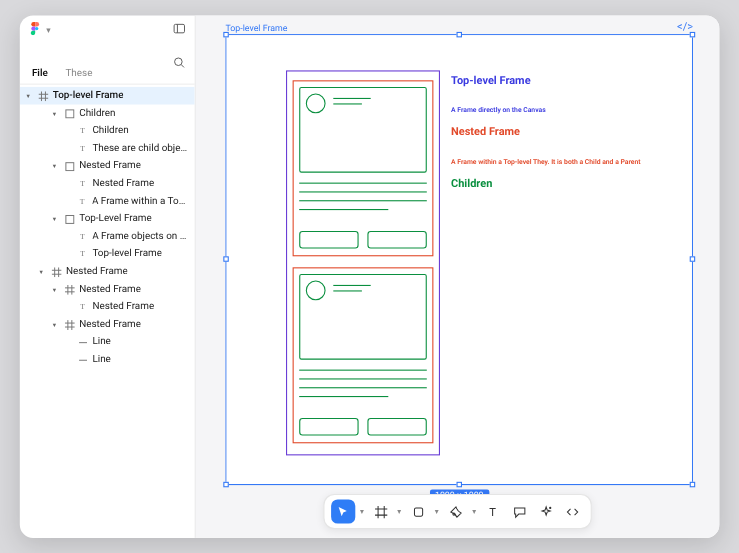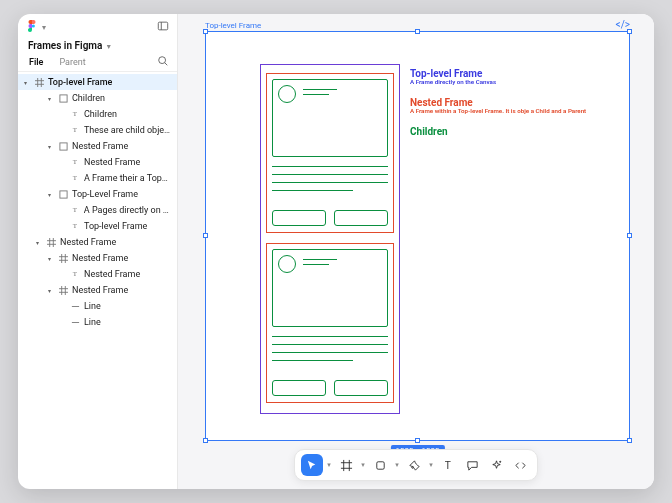--- a/index.html
+++ b/index.html
@@ -16,21 +16,21 @@
   }
   .lp-top { display:flex; align-items:center; justify-content:space-between; padding:6px 8px 4px 8px; }
   .lp-top svg { width:12px; height:12px; }
   .figma-combo { display:flex; align-items:center; gap:4px; }
   .figma-combo .chev { font-size:8px; color:#888; }
   .docname-row { padding: 2px 10px 0 10px; }
   .docname { font-weight:600; font-size:10px; display:inline-block; }
   .docname-chev { font-size:8px; color:#888; margin-left:2px; }
   .viewfinder { font-size:8px; color:#8a8a8a; padding:1px 10px 5px 10px; }
   .tabs-row { display:flex; align-items:center; justify-content:space-between; padding:4px 8px 2px 8px; border-bottom:1px solid #eee; }
-  .tabs { display:flex; gap:10px; }
+  .tabs { display:flex; gap:10px;margin-top:17px; }
   .tab { font-size:9px; color:#888; padding:2px 3px; }
   .tab.active { color:#111; font-weight:600; }
   .search-ico svg { width:12px; height:12px; stroke:#555; }
   .section-row { display:flex; align-items:center; justify-content:space-between; padding:6px 8px; border-bottom:1px solid #eee; }
   .section-row .tri { font-size:7px; color:#888; margin-right:3px; }
   .section-row .lbl { font-size:9px; color:#555; }
   .plus { font-size:12px; color:#888; }
   .tree { flex:1; overflow:auto; padding-top:2px; }
   .node { display:flex; align-items:center; gap:4px; padding:2px 6px 2px 6px; height:16px; white-space:nowrap; overflow:hidden; text-overflow:ellipsis; }
   .node .tri { font-size:6px; color:#666; width:6px; display:inline-block; }
@@ -73,21 +73,21 @@
   .green-circle { position:absolute; top:5px; left:5px; width:18px; height:18px; border:1px solid #0a8f3f; border-radius:50%; }
   .green-line { position:absolute; left:30px; height:0; border-top:1px solid #0a8f3f; }
   .gl1{top:9px;width:34px}.gl2{top:14px;width:26px}
   .desc-line { position:absolute; left:5px; right:5px; height:0; border-top:1px solid #0a8f3f; }
   .dl1{top:92px}.dl2{top:100px}.dl3{top:108px}.dl4{top:116px;right:40px}
   .green-btn { position:absolute; bottom:6px; width:54px; height:16px; border:1px solid #0a8f3f; border-radius:3px; }
   .gb1{left:5px}.gb2{right:5px}
 
   .desc-block { position:absolute; left:204px; right:12px; top:36px; }
   .desc-title { font-size:10px; font-weight:700; }
-  .desc-sub { font-size:6.2px; font-weight:600; line-height:1.25; margin-top:0; }
+  .desc-sub { font-size:6.2px; font-weight:600; line-height:1.25; margin-top:18px; }
   .t-blue{color:#3a3ae0}.t-red{color:#e24a2b}.t-green{color:#0a8f3f}
   .grp{margin-bottom:10px}
 
   
   .toolbar {
     position:absolute; bottom:8px; left:50%; transform:translateX(-50%);
     background:#fff; border:1px solid #e5e5e5; border-radius:10px;
     display:flex; align-items:center; gap:2px; padding:4px 6px;
     box-shadow:0 2px 8px rgba(0,0,0,.08);
   }
@@ -115,28 +115,24 @@
         </span>
         <span class="chev">▾</span>
       </div>
       <span>
         <svg viewBox="0 0 14 14">
             <rect x="1.5" y="2.5" width="11" height="9" rx="1.5" fill="none" stroke="#555"></rect>
             <line x1="5" y1="2.5" x2="5" y2="11.5" stroke="#555"></line>
           </svg>
       </span>
     </div>
-    <div class="docname-row">
-      <span class="docname">Frames in Figma</span>
-      <span class="docname-chev">▾</span>
-    </div>
     <div class="tabs-row">
       <div class="tabs">
         <div class="tab active">File</div>
-        <div class="tab">Parent</div>
+        <div class="tab">These</div>
       </div>
       <span class="search-ico">
         <svg viewBox="0 0 14 14" fill="none">
             <circle cx="6" cy="6" r="4" stroke="#555"></circle>
             <line x1="9" y1="9" x2="12" y2="12" stroke="#555"></line>
           </svg>
       </span>
     </div>
     <div class="tree" id="tree">
         <div class="node depth0 sel">
@@ -188,37 +184,37 @@
           <span class="ico">
             <span class="ico-text">T</span>
           </span>
           <span class="txt">Nested Frame</span>
         </div>
         <div class="node depth3">
           <span class="tri"></span>
           <span class="ico">
             <span class="ico-text">T</span>
           </span>
-          <span class="txt">A Frame their a Top…</span>
+          <span class="txt">A Frame within a Top…</span>
         </div>
         <div class="node depth2">
           <span class="tri">▾</span>
           <span class="ico">
             <svg class="ico-frame" viewBox="0 0 10 10">
               <rect x="1" y="1" width="8" height="8"></rect>
             </svg>
           </span>
           <span class="txt">Top-Level Frame</span>
         </div>
         <div class="node depth3">
           <span class="tri"></span>
           <span class="ico">
             <span class="ico-text">T</span>
           </span>
-          <span class="txt">A Pages directly on t…</span>
+          <span class="txt">A Frame objects on t…</span>
         </div>
         <div class="node depth3">
           <span class="tri"></span>
           <span class="ico">
             <span class="ico-text">T</span>
           </span>
           <span class="txt">Top-level Frame</span>
         </div>
         <div class="node depth1">
           <span class="tri">▾</span>
@@ -317,21 +313,21 @@
             <div class="green-btn gb2"></div>
           </div>
         </div>
         <div class="desc-block" id="descs">
             <div class="grp t-blue">
               <div class="desc-title">Top-level Frame</div>
               <div class="desc-sub">A Frame directly on the Canvas</div>
             </div>
             <div class="grp t-red">
               <div class="desc-title">Nested Frame</div>
-              <div class="desc-sub">A Frame within a Top-level Frame. It is obje a Child and a Parent</div>
+              <div class="desc-sub">A Frame within a Top-level They. It is both a Child and a Parent</div>
             </div>
             <div class="grp t-green">
               <div class="desc-title">Children</div>
             </div>
           </div>
       </div>
       <div class="sel-handle h-tl"></div>
       <div class="sel-handle h-tr"></div>
       <div class="sel-handle h-bl"></div>
       <div class="sel-handle h-br"></div>

